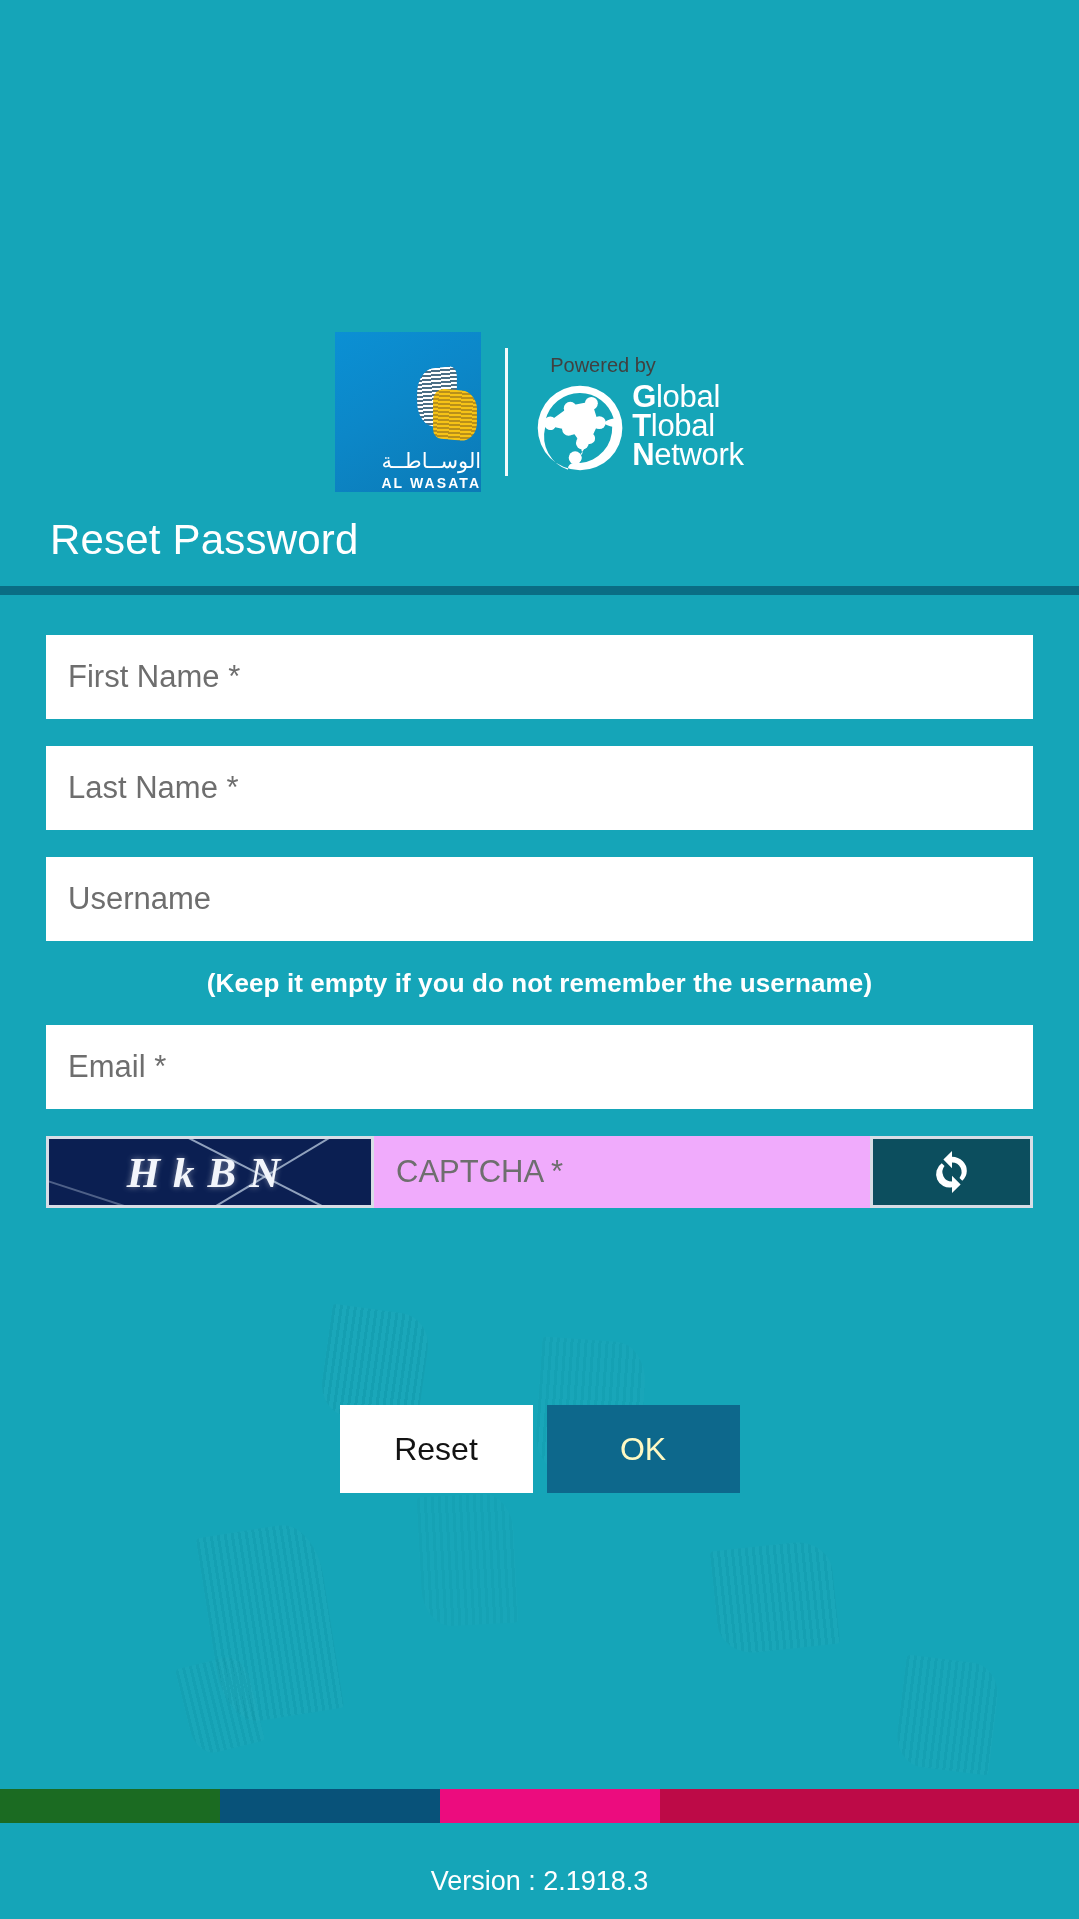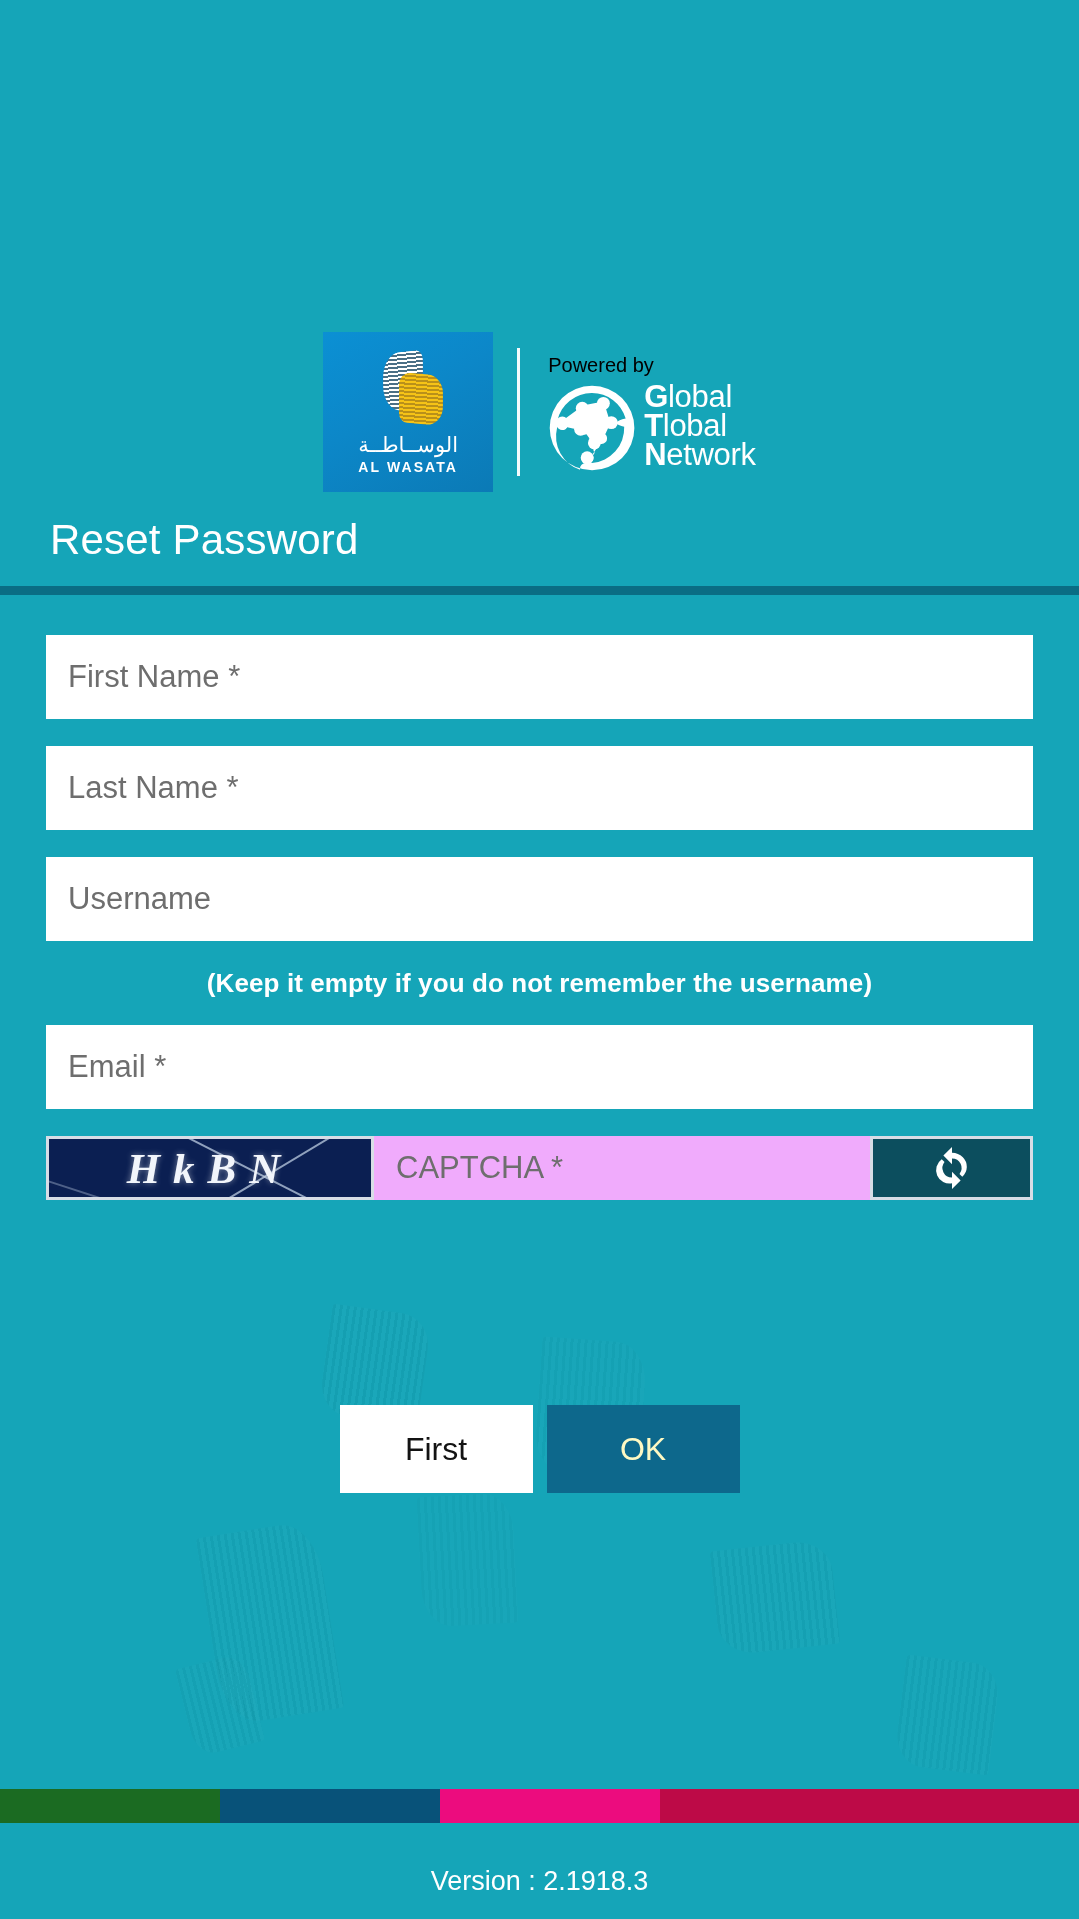--- a/index.html
+++ b/index.html
@@ -50,28 +50,28 @@
     left: 0;
     top: 332px;
     width: 100%;
     display: flex;
     align-items: center;
     justify-content: center;
     z-index: 2;
   }
 
   .alwasata-box {
-    width: 170px;
+    width: 146px;
     height: 160px;
     background: linear-gradient(150deg, #0b90d4 0%, #0c87c8 45%, #0b7ab6 100%);
     display: flex;
     flex-direction: column;
-    align-items: center;
+    align-items: flex-end;
     justify-content: flex-start;
-    padding-top: 20px;
+    padding-top: 36px;
     box-sizing: border-box;
   }
   .alwasata-mark {
     width: 78px;
     height: 74px;
     position: relative;
     margin-bottom: 8px;
   }
   .aw-fan-white {
     position: absolute;
@@ -123,24 +123,24 @@
     opacity: .95;
   }
 
   .gtn-block {
     display: flex;
     flex-direction: column;
     justify-content: flex-start;
     padding-top: 4px;
   }
   .gtn-powered {
-    color: #000000;
+    color: #404040;
     font-size: 20px;
     line-height: 1;
-    margin-left: 2px;
+    margin-left: 16px;
     margin-bottom: 7px;
   }
   .gtn-main {
     display: flex;
   }
   .gtn-globe {
     width: 92px;
     height: 92px;
     flex: none;
     margin-right: 6px;
@@ -219,21 +219,21 @@
     color: #ffffff;
     font-size: 26px;
     font-weight: bold;
     margin: 2px 0 26px 0;
     letter-spacing: .1px;
   }
 
   
   .captcha-row {
     margin: 0 46px 0 46px;
-    height: 64px;
+    height: 72px;
     display: flex;
     align-items: stretch;
     background: #ffffff;
     box-sizing: border-box;
   }
   .captcha-image {
     width: 328px;
     flex: none;
     background: #0b1f52;
     position: relative;
@@ -426,21 +426,21 @@
       <div class="captcha-refresh" style="background: rgb(12, 78, 94);">
         <svg viewBox="0 0 24 24">
           <path fill="#ffffff" d="M17.65 6.35A7.95 7.95 0 0 0 12 4V1L7.5 5.5 12 10V7a5 5 0 0 1 3.9 8.12l1.46 1.46A7 7 0 0 0 17.65 6.35z"></path>
           <path fill="#ffffff" d="M12 17a5 5 0 0 1-3.9-8.12L6.64 7.42A7 7 0 0 0 12 20v3l4.5-4.5L12 14v3z"></path>
         </svg>
       </div>
     </div>
   </div>
 
   <div class="buttons">
-    <button class="btn btn-cancel">First</button>
+    <button class="btn btn-cancel">Reset</button>
     <button class="btn btn-ok" style="background: rgb(13, 104, 140);">OK</button>
   </div>
 
   <div class="color-bar">
     <span style="background: rgb(27, 107, 34); width: 20.4%;"></span>
     <span style="background: rgb(8, 82, 121); width: 20.4%;"></span>
     <span style="background: rgb(236, 12, 126); width: 20.4%;"></span>
     <span style="background: rgb(189, 10, 71); width: 38.8%;"></span>
   </div>
 

